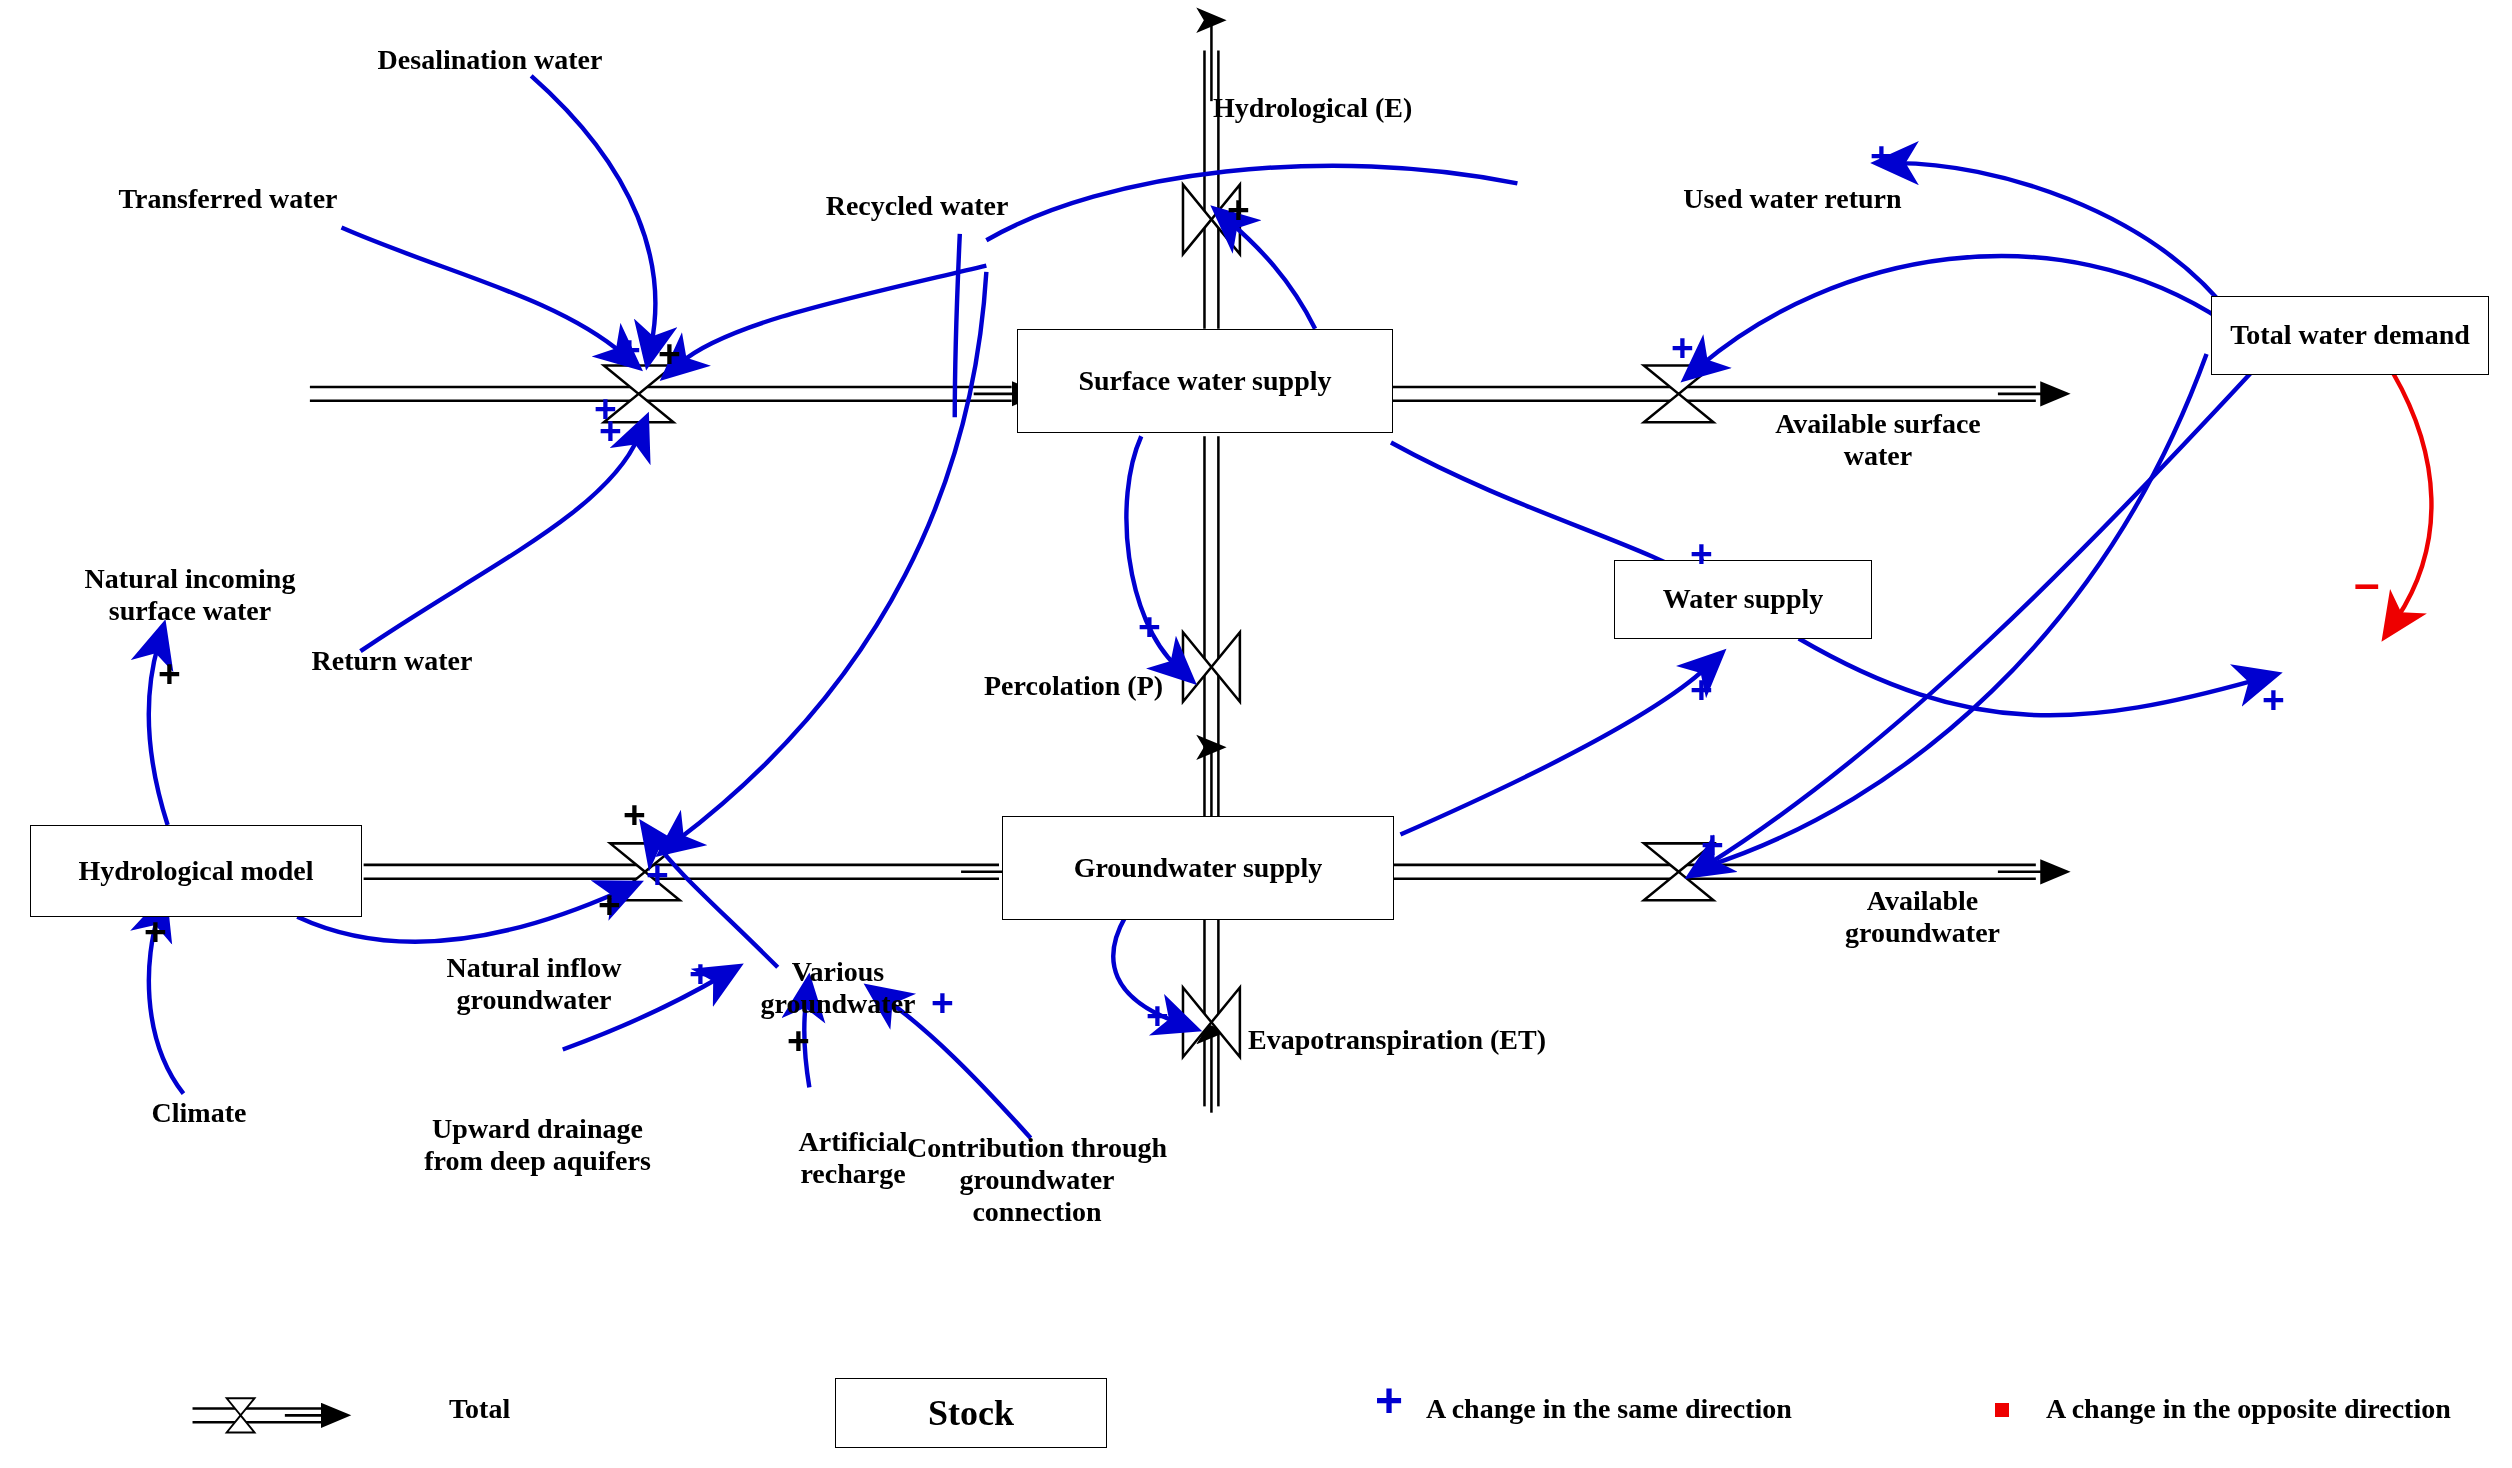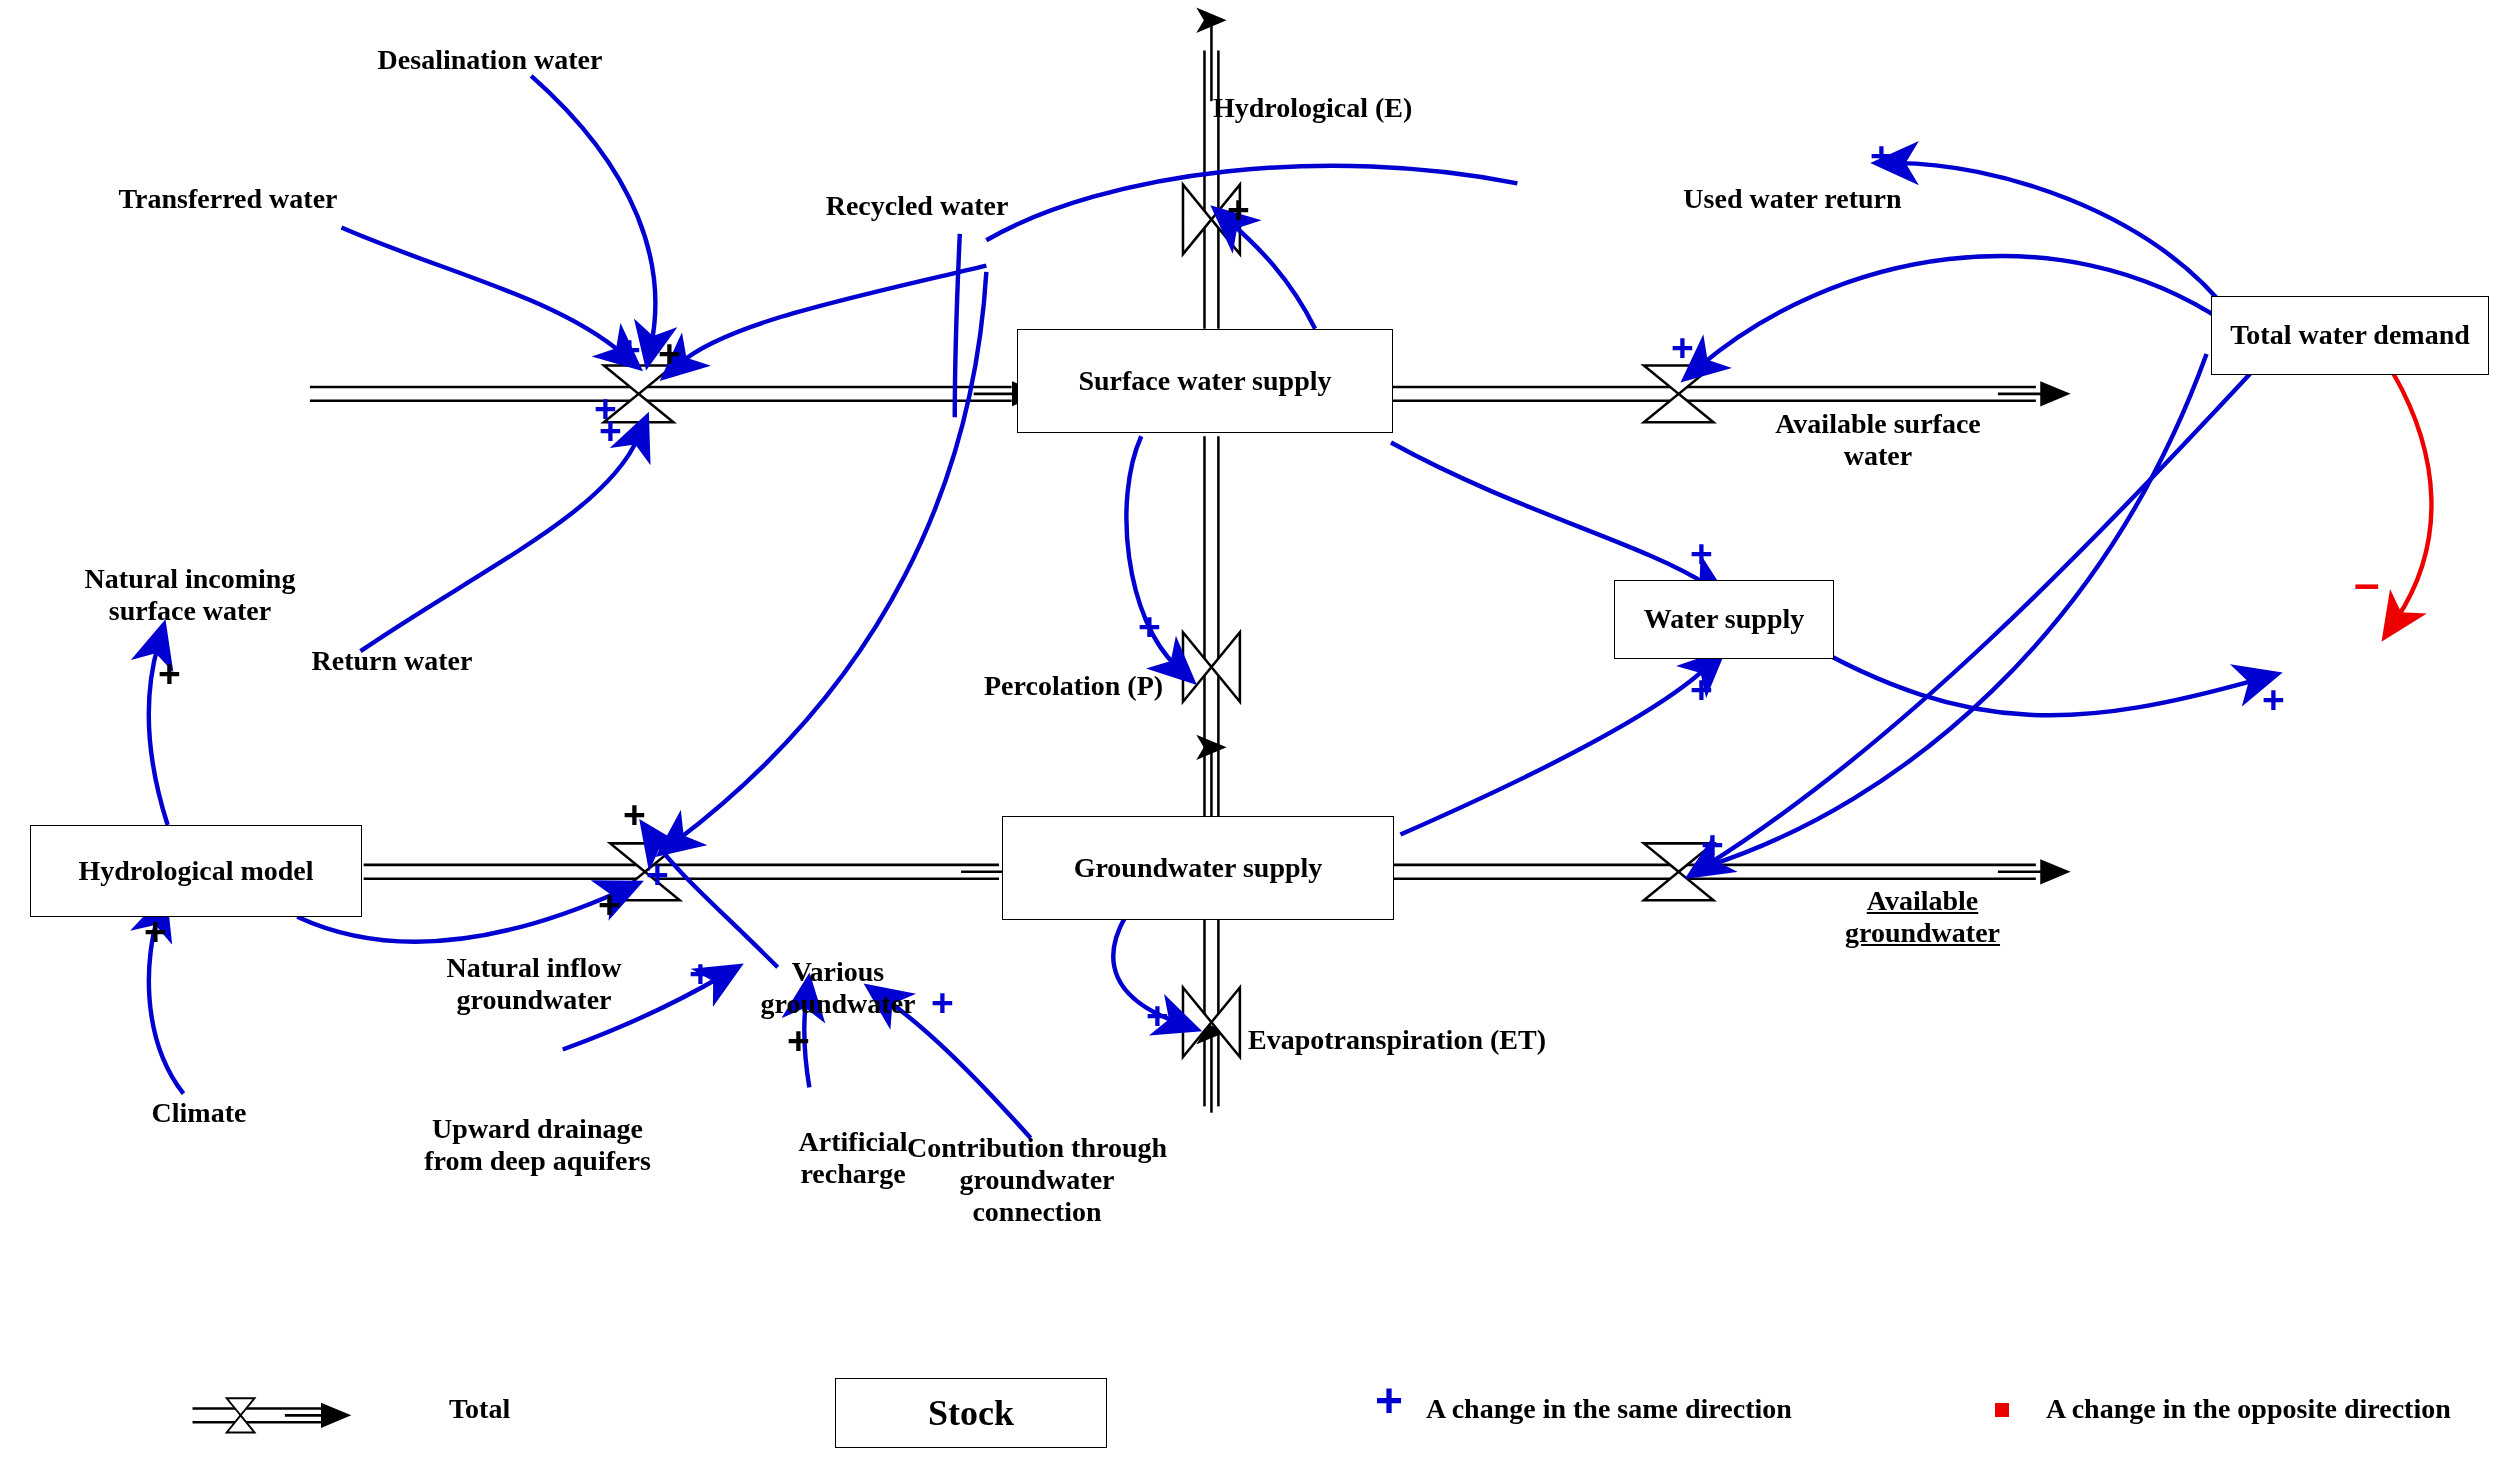--- a/index.html
+++ b/index.html
@@ -243,37 +243,37 @@
 
     <path d="M 1805,690 C 1760,790 1780,980 1862,1055" fill="none" stroke="#0000d0" stroke-width="7" marker-end="url(#bluehead)"></path>
 
     <path d="M 1518,370 C 1512,500 1510,600 1510,660" fill="none" stroke="#0000d0" stroke-width="7"></path>
   </svg>
 
   <div class="stock-box" style="left:1017px; top:329px; width:376px; height:104px;">Surface water supply</div>
 
   <div class="stock-box" style="left:1002px; top:816px; width:392px; height:104px;">Groundwater supply</div>
 
-  <div class="stock-box" style="left:1614px; top:580px; width:220px; height:79px;">Water supply</div>
+  <div class="stock-box" style="left:1614px; top:560px; width:258px; height:79px;">Water supply</div>
 
   <div class="stock-box" style="left:30px; top:825px; width:332px; height:92px;">Hydrological model</div>
 
   <div class="stock-box" style="left:2211px; top:296px; width:278px; height:79px;">Total water demand</div>
 
 
   <div class="flow-label" style="left:1213px; top:92px; width:266px; text-align:left;">Hydrological (E)</div>
 
   <div class="flow-label" style="left:984px; top:670px; width:240px; text-align:left;">Percolation (P)</div>
 
   <div class="flow-label" style="left:1220px; top:1024px; width:354px; text-align:center;">Evapotranspiration (ET)</div>
 
   <div class="flow-label" style="left:1745px; top:408px; width:266px;">Available surface
 water</div>
 
-  <div class="flow-label" style="left:1796px; top:885px; width:253px;text-decoration:underline;">Available
+  <div class="flow-label" style="left:1796px; top:885px; width:253px;">Available
 groundwater</div>
 
   <div class="aux-label" style="left:357px; top:44px; width:266px;">Desalination water</div>
 
   <div class="aux-label" style="left:95px; top:183px; width:266px;">Transferred water</div>
 
   <div class="aux-label" style="left:797px; top:190px; width:240px;">Recycled water</div>
 
   <div class="aux-label" style="left:1666px; top:183px; width:253px;">Used water return</div>
 

